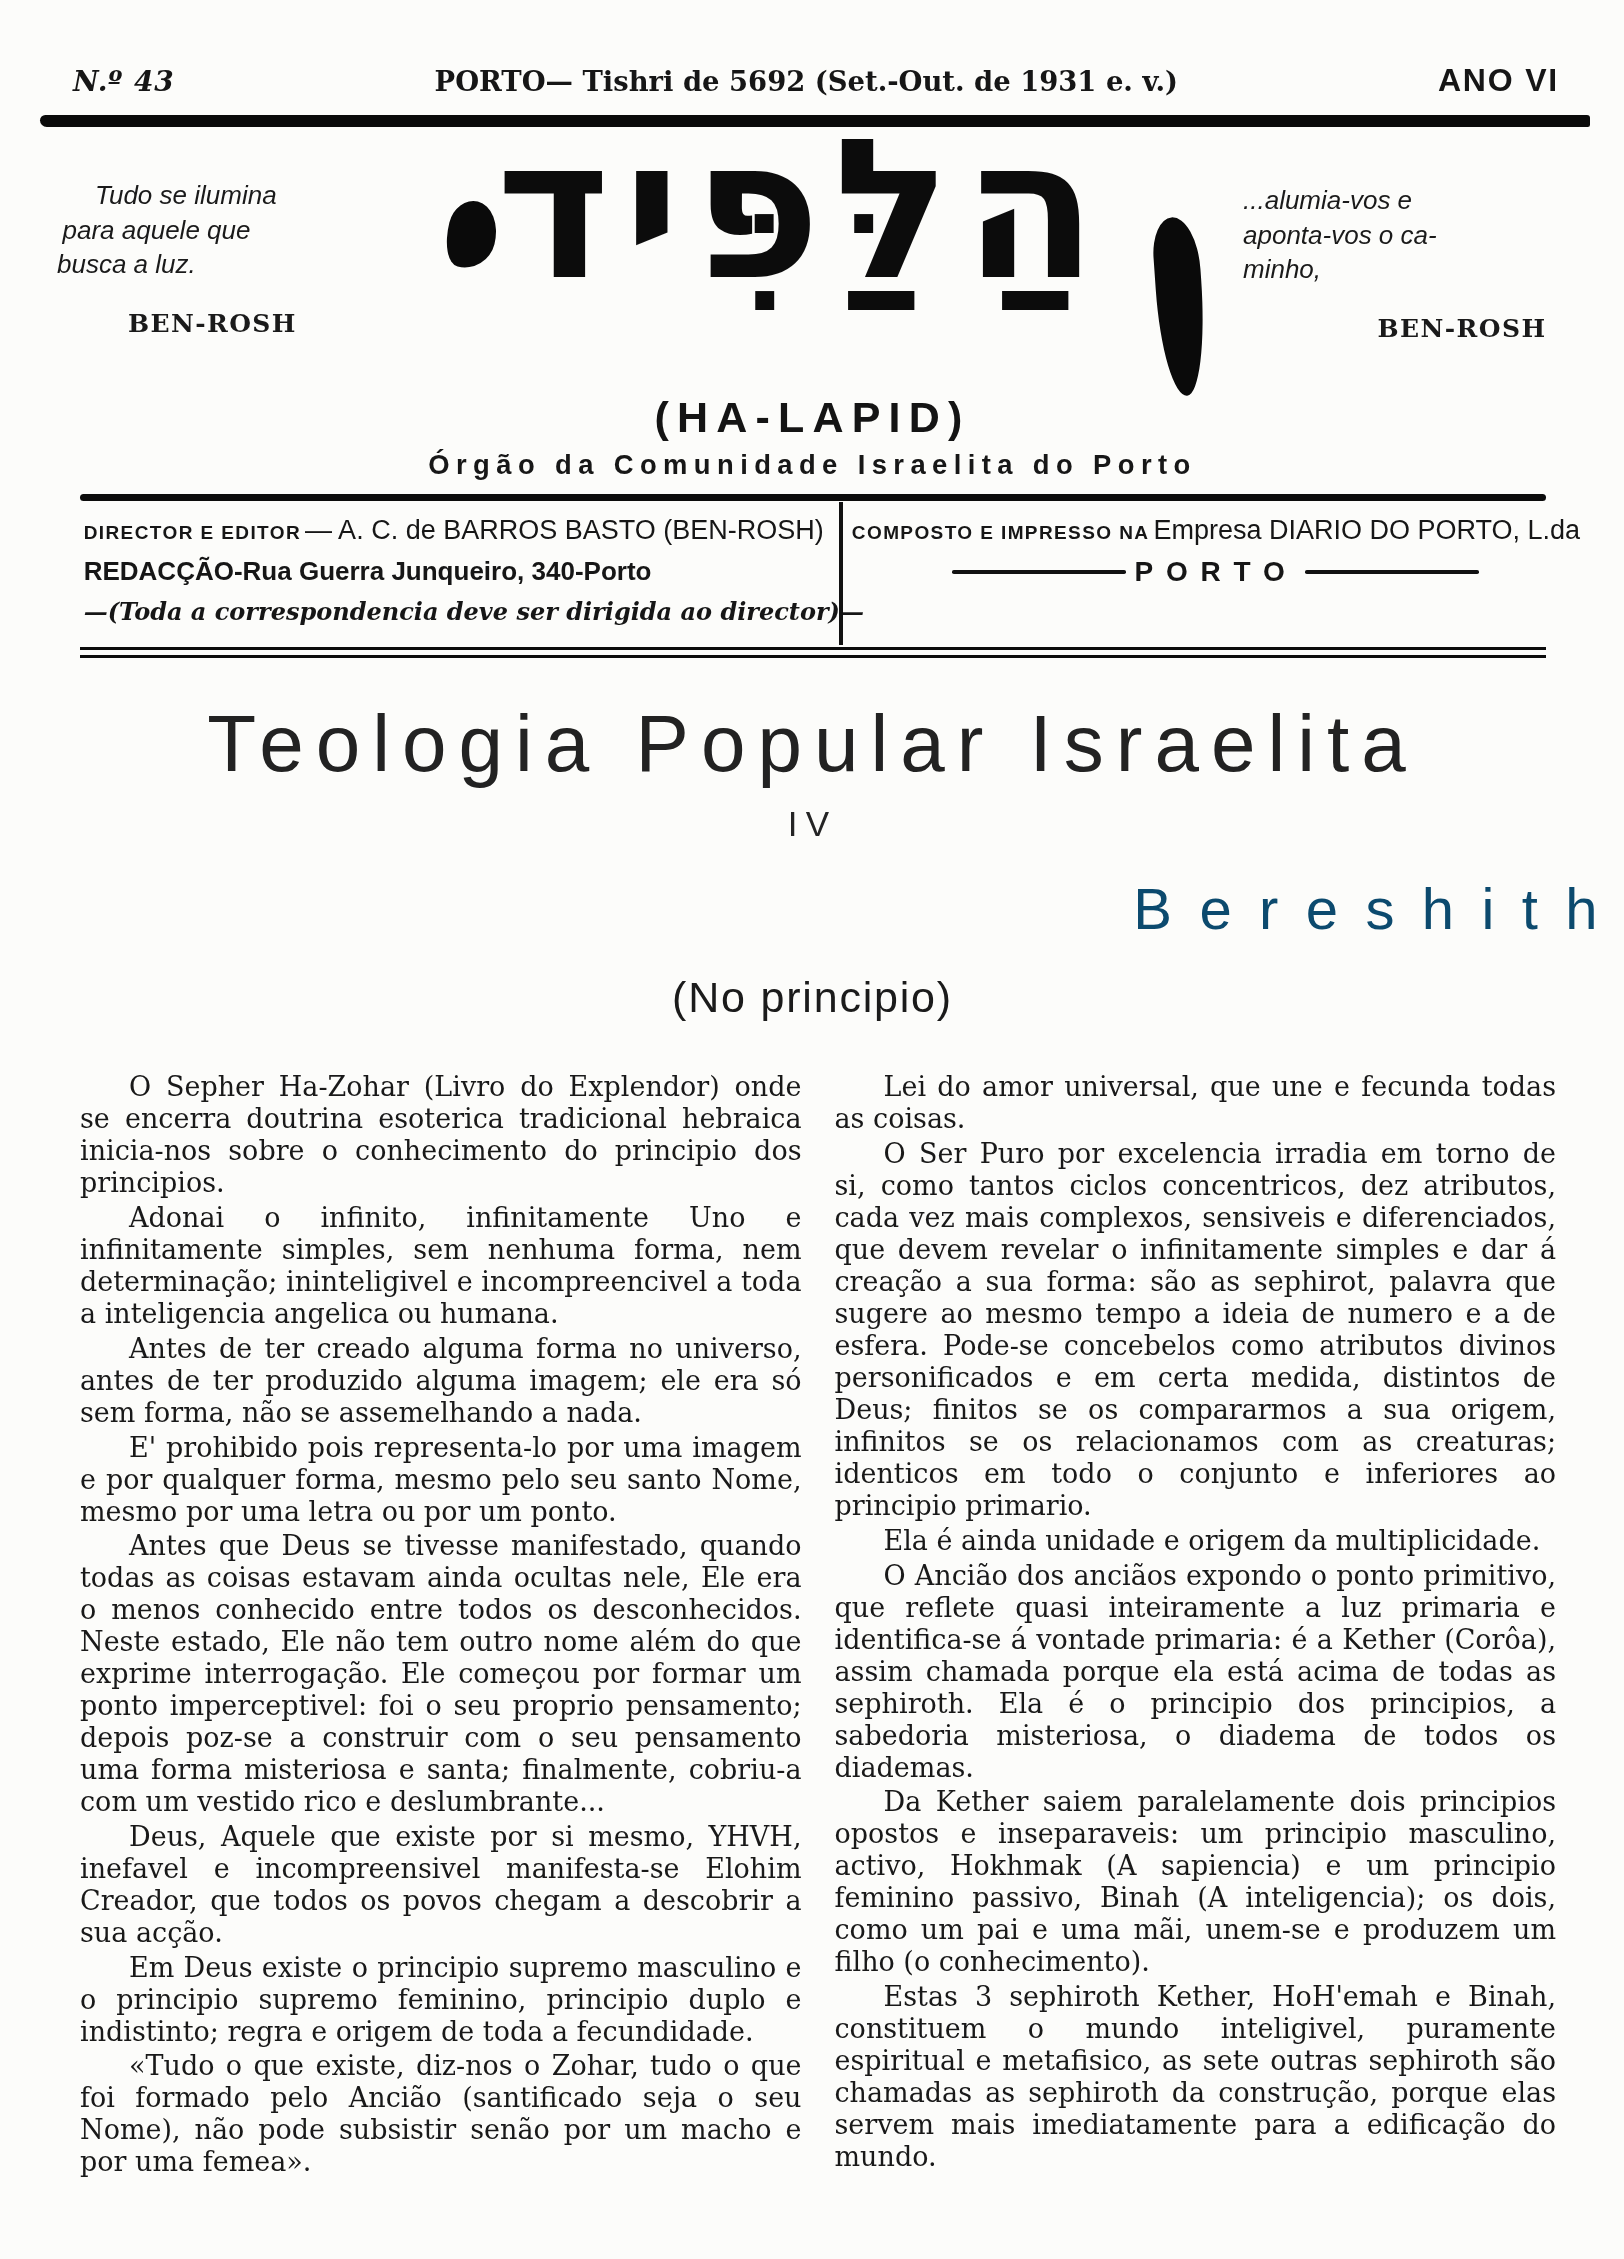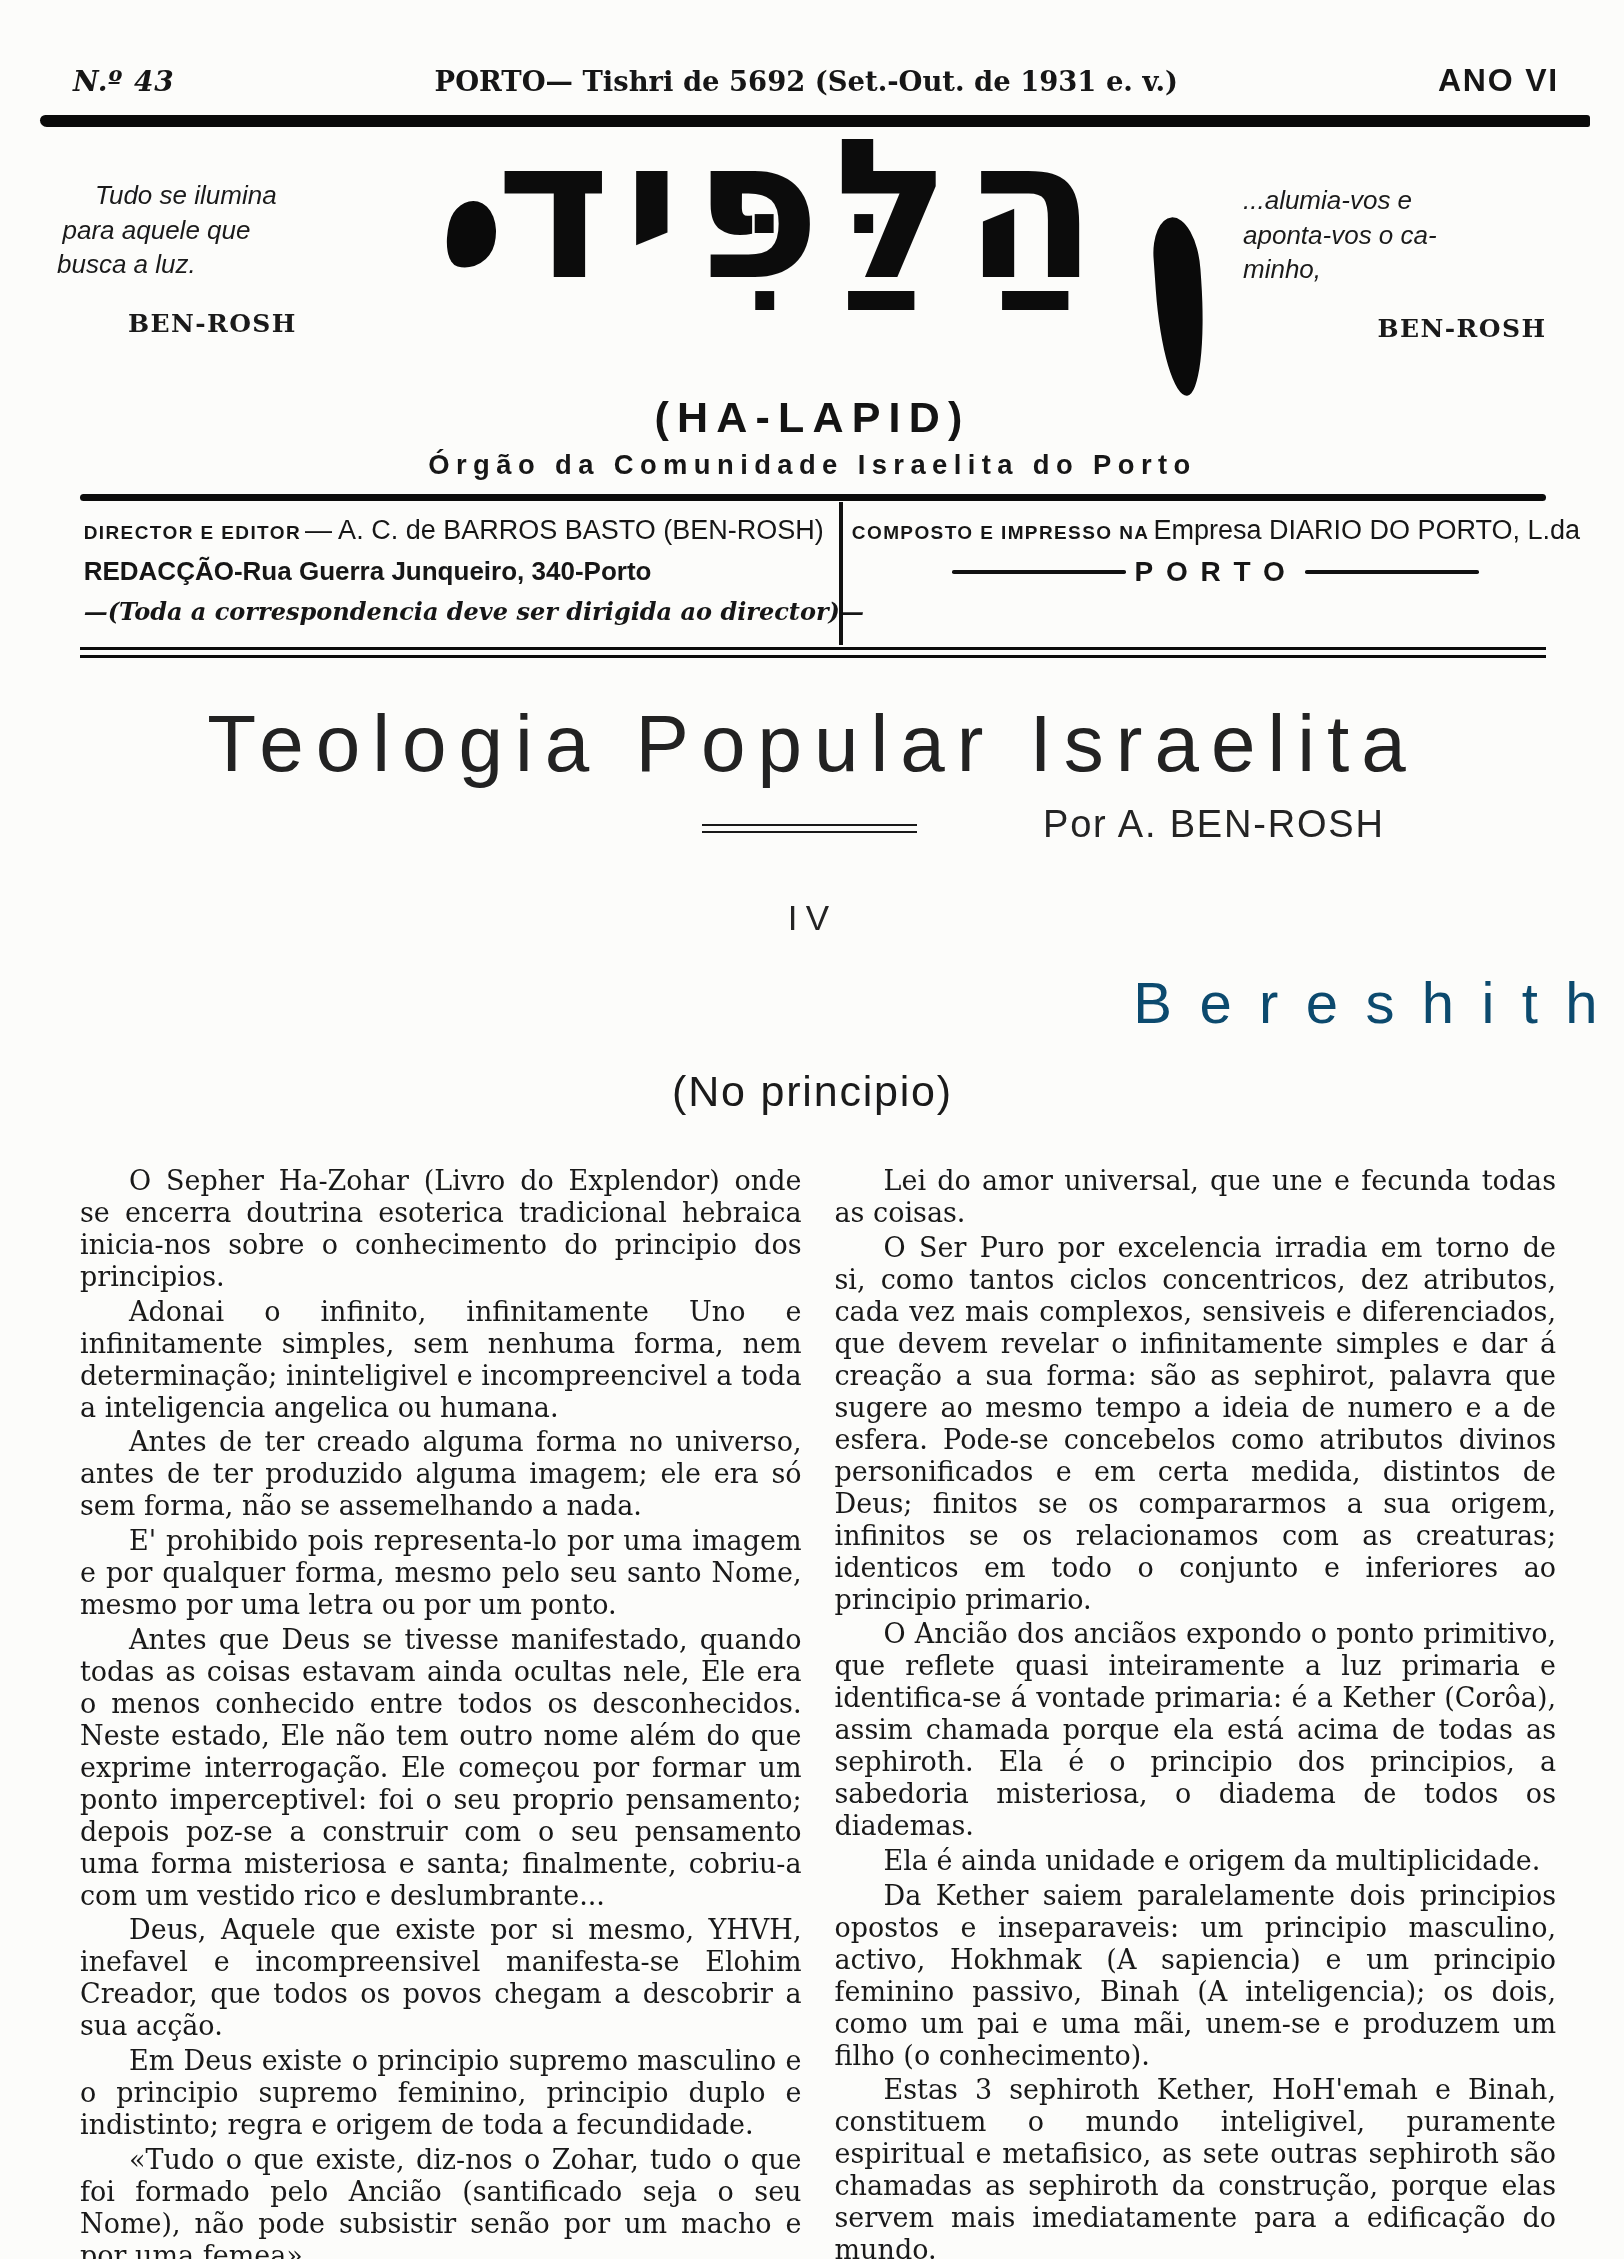--- a/index.html
+++ b/index.html
@@ -130,43 +130,39 @@
           <span class="porto-dash"></span>
           <span class="porto-word">PORTO</span>
           <span class="porto-dash"></span>
         </div>
       </div>
     </div>
     <div class="imprint-bottom-rule"></div>
   </div>
 
   <div class="article-title">Teologia Popular Israelita</div>
-  <div class="byline-row">
-    <div class="title-rule"></div>
-    <div class="byline">Por A. BEN-ROSH</div>
-  </div>
   <div class="chapter-number">IV</div>
   <div class="chapter-title">Bereshith</div>
   <div class="chapter-subtitle">(No principio)</div>
 
   <div class="columns">
     <div class="col">
         <p>O Sepher Ha-Zohar (Livro do Explendor) onde se encerra doutrina esoterica tradicional hebraica inicia-nos sobre o conhecimento do principio dos principios.</p>
         <p>Adonai o infinito, infinitamente Uno e infinitamente simples, sem nenhuma forma, nem determinação; ininteligivel e incompreencivel a toda a inteligencia angelica ou humana.</p>
         <p>Antes de ter creado alguma forma no universo, antes de ter produzido alguma imagem; ele era só sem forma, não se assemelhando a nada.</p>
         <p>E' prohibido pois representa-lo por uma imagem e por qualquer forma, mesmo pelo seu santo Nome, mesmo por uma letra ou por um ponto.</p>
         <p>Antes que Deus se tivesse manifestado, quando todas as coisas estavam ainda ocultas nele, Ele era o menos conhecido entre todos os desconhecidos. Neste estado, Ele não tem outro nome além do que exprime interrogação. Ele começou por formar um ponto imperceptivel: foi o seu proprio pensamento; depois poz-se a construir com o seu pensamento uma forma misteriosa e santa; finalmente, cobriu-a com um vestido rico e deslumbrante...</p>
         <p>Deus, Aquele que existe por si mesmo, YHVH, inefavel e incompreensivel manifesta-se Elohim Creador, que todos os povos chegam a descobrir a sua acção.</p>
         <p>Em Deus existe o principio supremo masculino e o principio supremo feminino, principio duplo e indistinto; regra e origem de toda a fecundidade.</p>
         <p>«Tudo o que existe, diz-nos o Zohar, tudo o que foi formado pelo Ancião (santificado seja o seu Nome), não pode subsistir senão por um macho e por uma femea».</p>
       </div>
     <div class="col">
         <p>Lei do amor universal, que une e fecunda todas as coisas.</p>
         <p>O Ser Puro por excelencia irradia em torno de si, como tantos ciclos concentricos, dez atributos, cada vez mais complexos, sensiveis e diferenciados, que devem revelar o infinitamente simples e dar á creação a sua forma: são as sephirot, palavra que sugere ao mesmo tempo a ideia de numero e a de esfera. Pode-se concebelos como atributos divinos personificados e em certa medida, distintos de Deus; finitos se os compararmos a sua origem, infinitos se os relacionamos com as creaturas; identicos em todo o conjunto e inferiores ao principio primario.</p>
+        <p>Ela é ainda unidade e origem da multiplicidade.</p>
         <p>O Ancião dos anciãos expondo o ponto primitivo, que reflete quasi inteiramente a luz primaria e identifica-se á vontade primaria: é a Kether (Corôa), assim chamada porque ela está acima de todas as sephiroth. Ela é o principio dos principios, a sabedoria misteriosa, o diadema de todos os diademas.</p>
-        <p>Ela é ainda unidade e origem da multiplicidade.</p>
         <p>Da Kether saiem paralelamente dois principios opostos e inseparaveis: um principio masculino, activo, Hokhmak (A sapiencia) e um principio feminino passivo, Binah (A inteligencia); os dois, como um pai e uma mãi, unem-se e produzem um filho (o conhecimento).</p>
         <p>Estas 3 sephiroth Kether, HoH'emah e Binah, constituem o mundo inteligivel, puramente espiritual e metafisico, as sete outras sephiroth são chamadas as sephiroth da construção, porque elas servem mais imediatamente para a edificação do mundo.</p>
       </div>
   </div>
 
 </div>
 
 
 </body></html>

